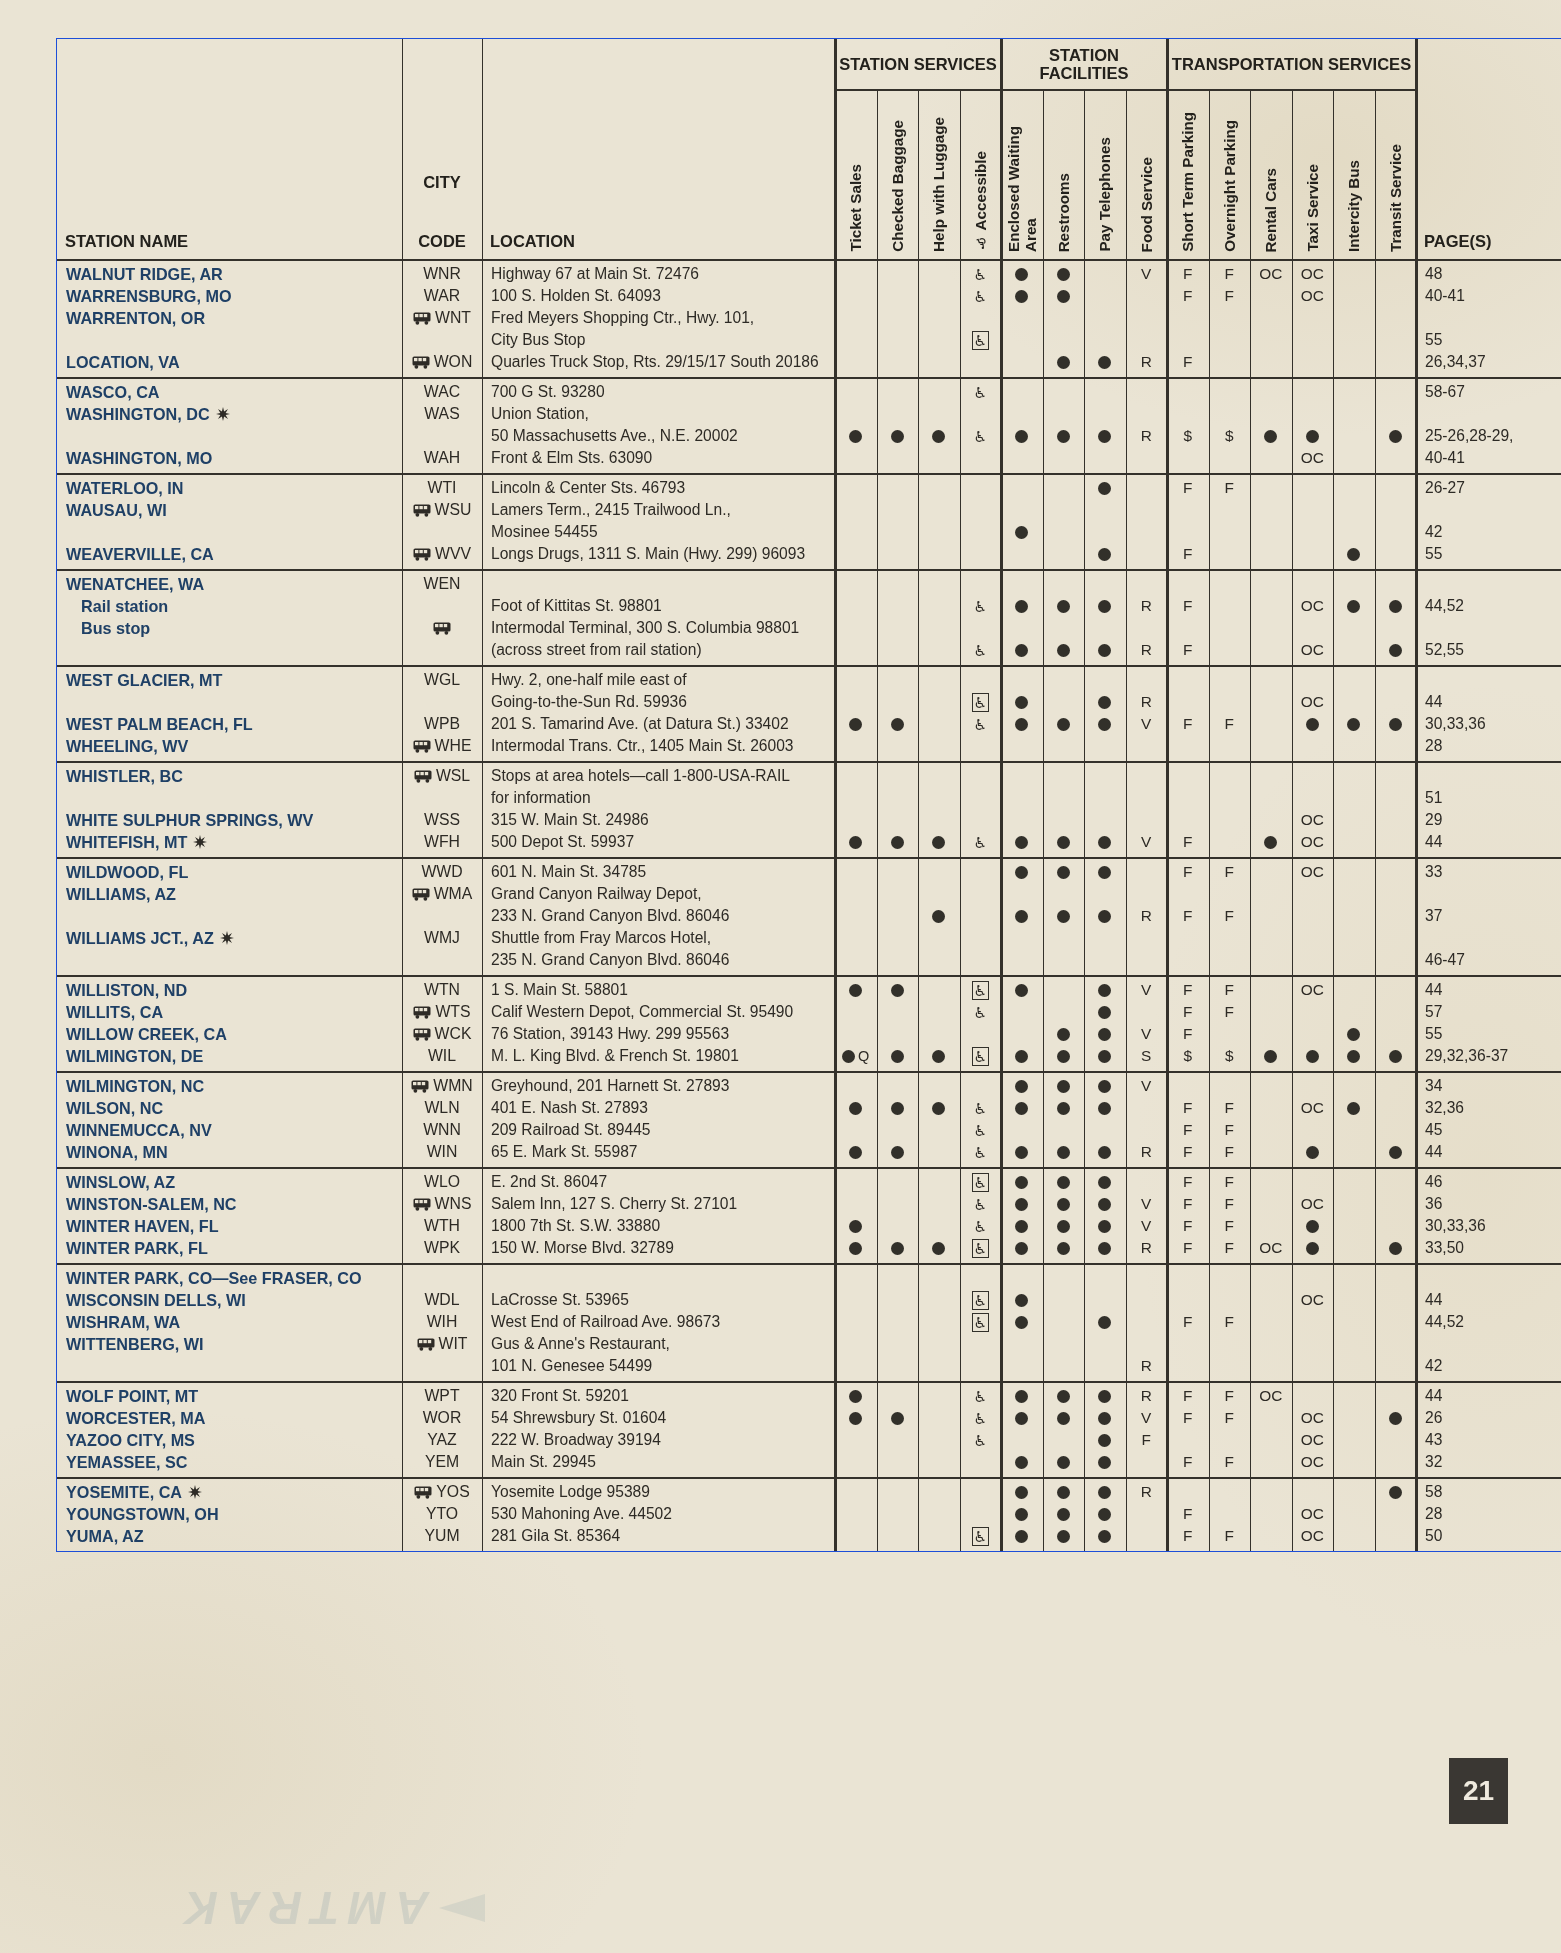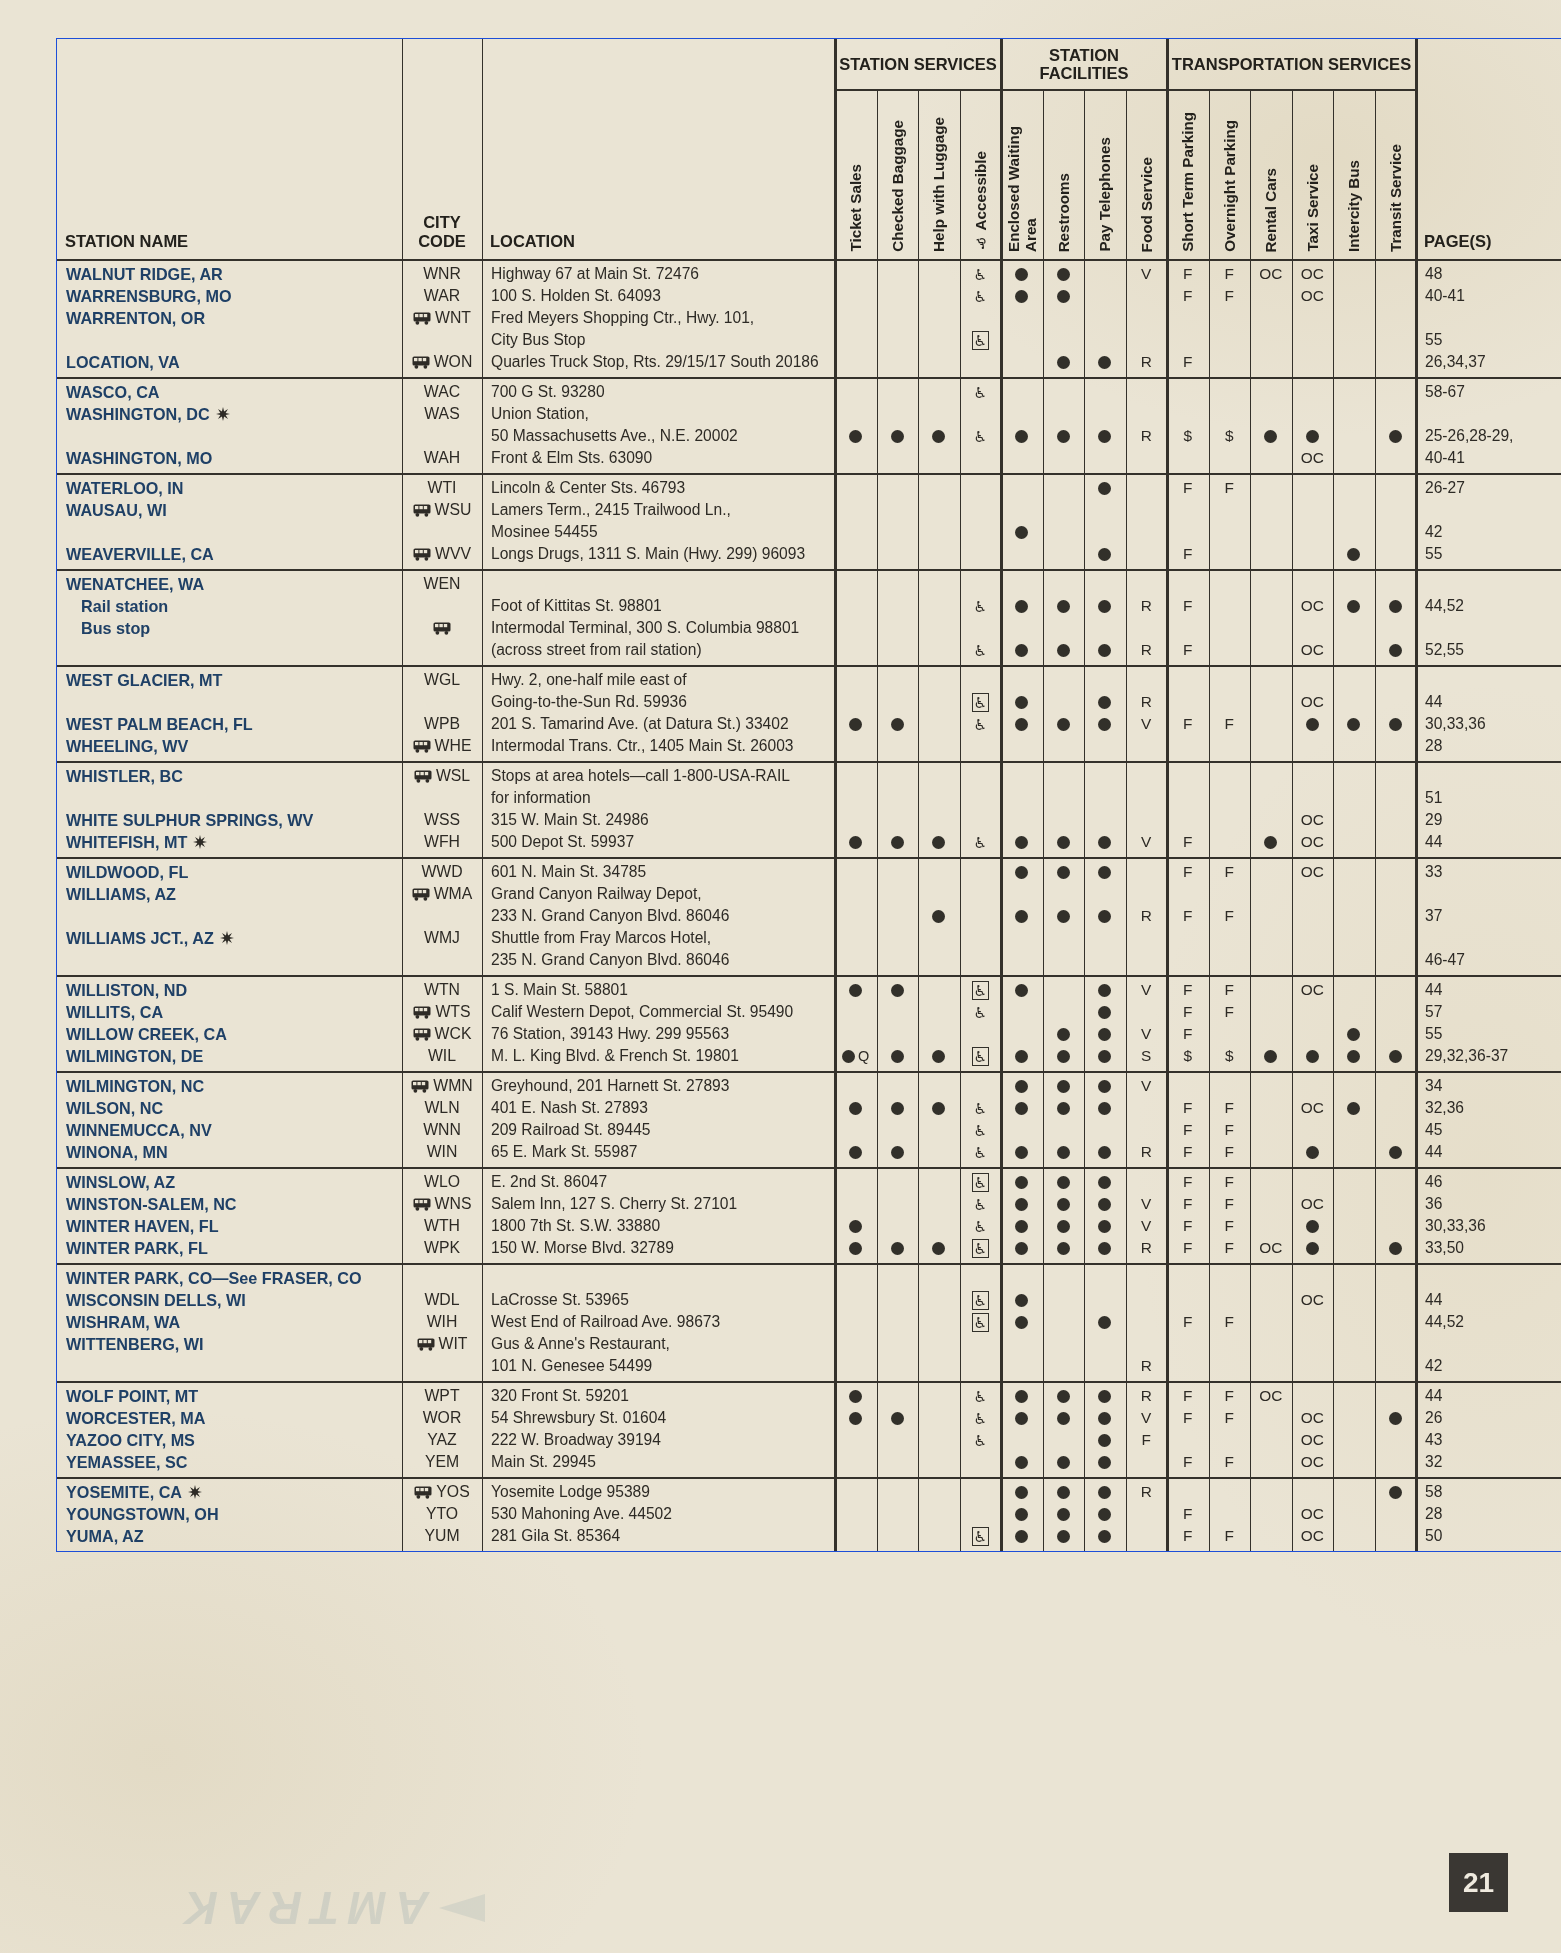--- a/index.html
+++ b/index.html
@@ -22,21 +22,21 @@
   .hdr{border-bottom:2.5px solid #34312b;position:relative;}
   .hband{height:52px;}
   .hband .hb{display:flex;align-items:center;justify-content:center;}
   .hb-group{font-weight:bold;font-size:16.5px;color:#23211c;text-align:center;
     border-bottom:2.2px solid #34312b;line-height:1.1;}
   .hb-group.g1{grid-column:4 / span 4;}
   .hb-group.g2{grid-column:8 / span 4;}
   .hb-group.g2 span{display:block;width:100px;}
   .hb-group.g3{grid-column:12 / span 6;}
   .hlabels{height:168px;}
-  .hl{display:flex;align-items:flex-end;justify-content:center;padding-bottom:7px;}
+  .hl{display:flex;align-items:flex-end;justify-content:center;padding-bottom:7px;gap:40px;}
   .hl.htext{justify-content:flex-start;font-weight:bold;font-size:16.5px;color:#23211c;
     padding:0 0 9px 8px;line-height:1.1;}
   .hl.c-code{flex-direction:column;align-items:center;justify-content:flex-end;
     font-weight:bold;font-size:16.5px;color:#23211c;padding-bottom:9px;line-height:1.12;}
   .vtext{writing-mode:vertical-rl;transform:rotate(180deg);font-weight:bold;
     font-size:15.2px;color:#23211c;line-height:1.12;max-height:155px;white-space:normal;}
   
   .grp{border-top:2.2px solid #34312b;padding:2px 0 4px;}
   .grp:first-child{border-top:none;}
   .row{min-height:22px;}
@@ -52,21 +52,21 @@
   .accg{font-size:15px;line-height:1;}
   .accg.boxed{border:1.4px solid #32302a;padding:1px 1px;}
   .sun-icon svg,.bus-icon svg{display:block;}
   
   .vlines{position:absolute;inset:0;pointer-events:none;}
   .vl{position:absolute;top:0;bottom:0;background:#34312b;}
   .vl.thin{width:1.4px;}
   .vl.heavy{width:2.6px;}
   .vl.frombody{top:52px;}
   
-  .badge{position:absolute;left:1449px;top:1853px;width:59px;height:59px;
+  .badge{position:absolute;left:1449px;top:1758px;width:59px;height:66px;
     background:#3a3733;color:#efeadf;font-weight:bold;font-size:28px;
     display:flex;align-items:center;justify-content:center;}
   .watermark{position:absolute;left:55px;top:1878px;width:430px;height:60px;
     transform:rotate(180deg);color:rgba(105,140,155,.18);
     font-size:46px;font-weight:bold;font-style:italic;letter-spacing:9px;
     display:flex;align-items:center;gap:10px;}
   .wm-arrow{width:0;height:0;border-top:14px solid transparent;border-bottom:14px solid transparent;
     border-left:46px solid rgba(105,140,155,.15);display:inline-block;}
 </style>
 </head>

